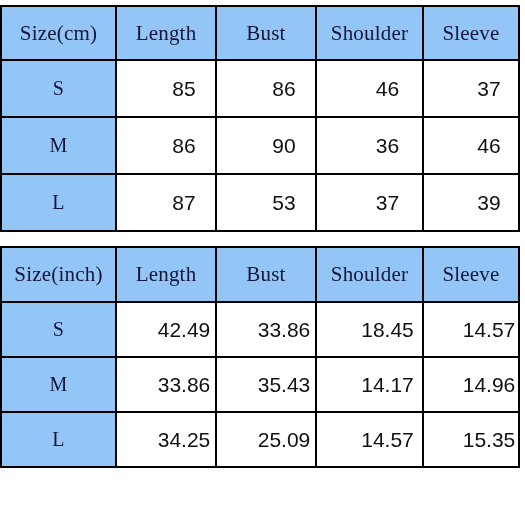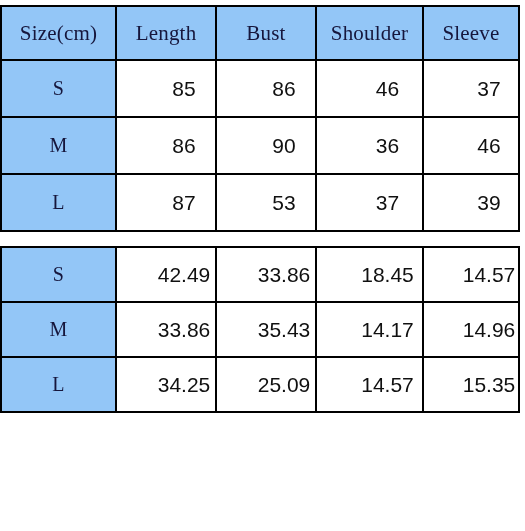--- a/index.html
+++ b/index.html
@@ -120,20 +120,27 @@
 
   <table class="size-table" id="table-inch">
     <colgroup>
       <col class="c-size">
         <col class="c-length">
         <col class="c-bust">
         <col class="c-shoulder">
         <col class="c-sleeve">
     </colgroup>
     <tbody>
+      <tr class="hdr-row">
+        <td class="hdr">Size(inch)</td>
+        <td class="hdr">Length</td>
+        <td class="hdr">Bust</td>
+        <td class="hdr">Shoulder</td>
+        <td class="hdr">Sleeve</td>
+      </tr>
       <tr>
         <td class="sizecell">S</td>
         <td class="val">42.49</td>
         <td class="val">33.86</td>
         <td class="val">18.45</td>
         <td class="val">14.57</td>
       </tr>
       <tr>
         <td class="sizecell">M</td>
         <td class="val">33.86</td>

